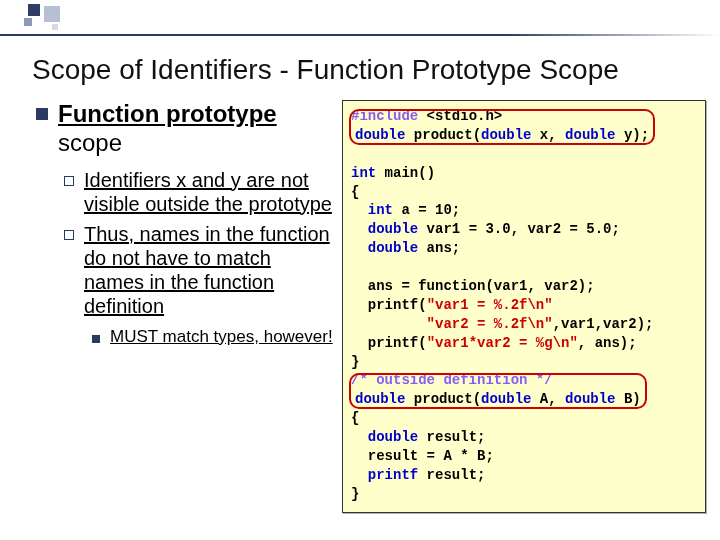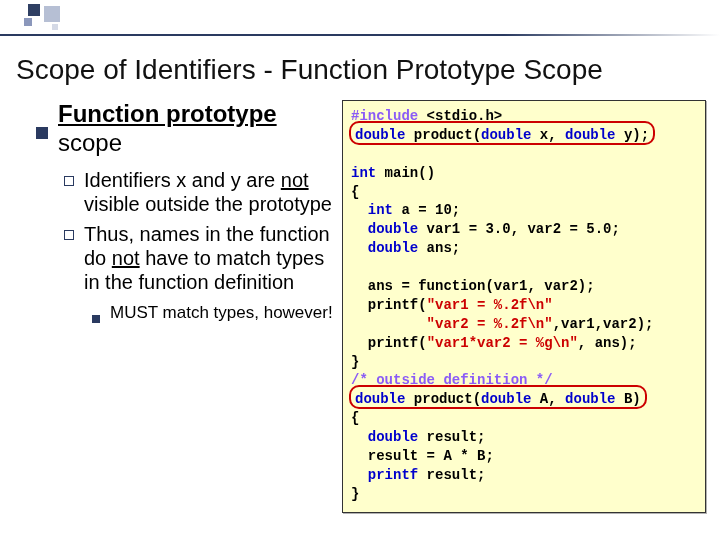--- a/index.html
+++ b/index.html
@@ -39,21 +39,21 @@
     position: absolute;
     background: #6b7aa6;
   }
   .sq.a { left: 28px; top: 4px; width: 12px; height: 12px; background:#2f3f63; }
   .sq.b { left: 44px; top: 6px; width: 16px; height: 16px; background:#b6bfd4; }
   .sq.c { left: 24px; top: 18px; width: 8px; height: 8px; background:#8b97bb; }
   .sq.d { left: 52px; top: 24px; width: 6px; height: 6px; background:#d4d9e6; }
   .title {
     position: absolute;
     top: 54px;
-    left: 16px;
+    left: 32px;
     right: 20px;
     font-size: 28px;
     color: #111;
     font-weight: 400;
   }
   .content {
     position: absolute;
     top: 100px;
     left: 36px;
     right: 14px;
@@ -64,21 +64,21 @@
   .leftcol {
     width: 300px;
     flex: 0 0 300px;
   }
   .rightcol {
     flex: 1;
     position: relative;
   }
   .bul1 {
     display: flex;
-    align-items: center;
+    align-items: flex-start;
     gap: 10px;
     margin-bottom: 10px;
   }
   .b-sq {
     width: 12px;
     height: 12px;
     background: #2a3a60;
     margin-top: 8px;
     flex: 0 0 12px;
   }
@@ -107,32 +107,33 @@
   }
   .sub {
     margin-left: 28px;
     margin-top: 4px;
   }
   .sub .row {
     display: flex;
     align-items: flex-start;
     gap: 10px;
     margin-bottom: 6px;
+    text-decoration: underline;
   }
   .sub .txt {
     font-size: 20px;
     line-height: 1.2;
   }
   .subsub {
     margin-left: 28px;
     margin-top: 8px;
   }
   .subsub .row {
     display: flex;
-    align-items: flex-end;
+    align-items: center;
   }
   .subsub .txt {
     font-size: 17px;
     line-height: 1.25;
   }
   .u { text-decoration: underline; }
   .codebox {
     background: #ffffcc;
     border: 1px solid #333;
     box-shadow: 1px 1px 0 rgba(0,0,0,.3);
@@ -145,21 +146,21 @@
     color: #000;
     position: relative;
   }
   .kw-blue { color: #0000cc; }
   .kw-green { color: #8b5cf6; }
   .str-red { color: #cc0000; }
   .hl {
     display: inline;
     border: 2px solid #cc0000;
     border-radius: 10px;
-    padding: 4px 4px 0px 4px;
+    padding: 16px 4px 0px 4px;
     margin: -1px -2px;
   }
 </style>
 </head>
 <body>
 
 <div class="slide">
 
   <div class="corner-deco">
     <div class="sq a"></div>
@@ -184,21 +185,21 @@
       <div class="sub">
         <div class="row">
           <div class="b-sq small"></div>
           <div class="txt">
             <span>Identifiers x and y are </span><span class="u">not</span><span> visible outside the prototype</span>
           </div>
         </div>
         <div class="row">
           <div class="b-sq small"></div>
           <div class="txt">
-            <span>Thus, names in the function do </span><span class="u">not</span><span> have to match types in the function definition</span>
+            <span>Thus, names in the function do </span><span class="u">not</span><span> have to match names in the function definition</span>
           </div>
         </div>
 
         <div class="subsub">
           <div class="row">
             <div class="b-sq tiny"></div>
             <div class="txt">MUST match types, however!</div>
           </div>
         </div>
       </div>

